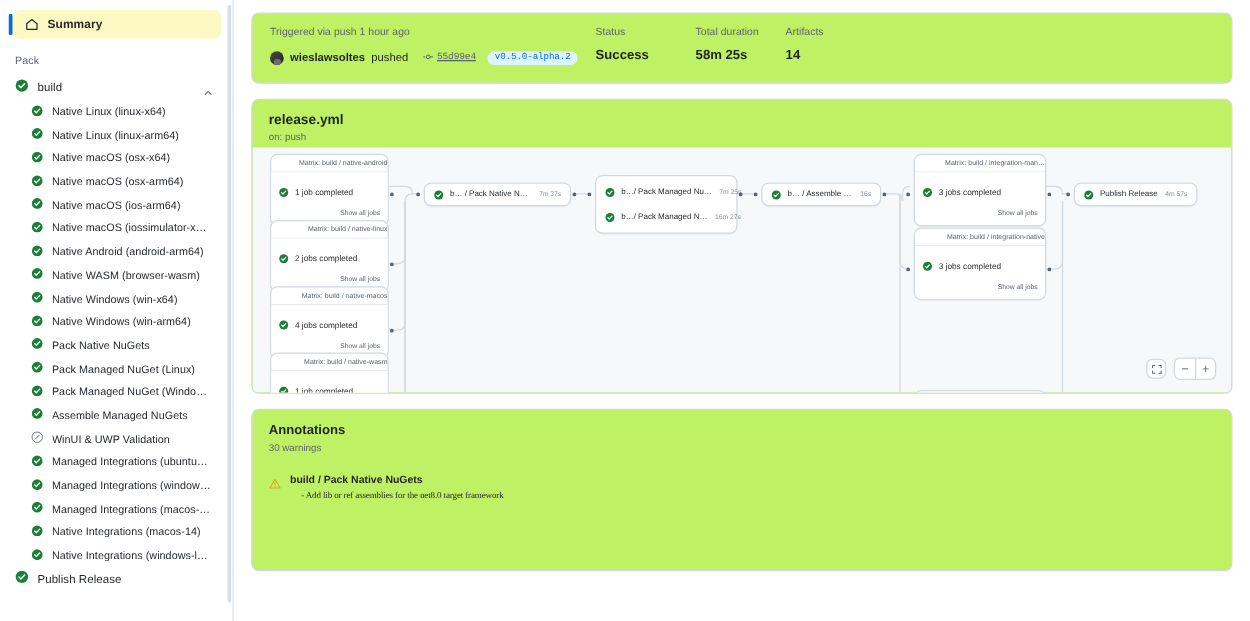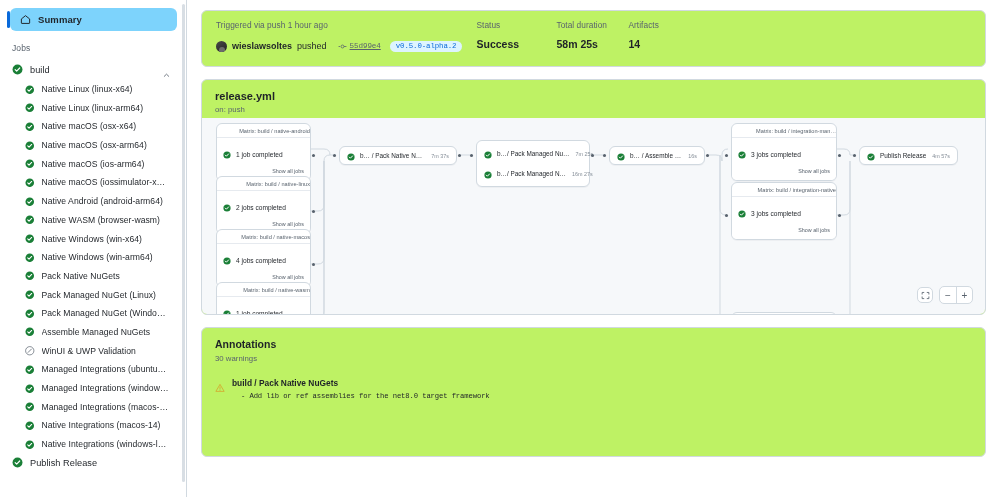--- a/index.html
+++ b/index.html
@@ -24,21 +24,21 @@
     overflow: hidden;
     flex: 0 0 187px;
   }
   .sidebar::after {
     content: ""; position: absolute; top: 0; right: 0;
     width: 1px; height: 497px; background: #d1d9e0;
   }
   .summary-row {
     display: flex; align-items: center; gap: 7px;
     height: 23px; border-radius: 6px;
-    background: #7dd3fc;
+    background: #fef9c3;
     padding: 0 8px 0 10px;
     position: relative;
     margin-bottom: 12px;
   }
   .summary-row::before {
     content: ""; position: absolute; left: -3px; top: 3px;
     width: 3px; height: 17px; border-radius: 6px; background: #0969da;
   }
   .summary-row .label { font-size: 9.5px; font-weight: 600; color: #1f2328; letter-spacing: .1px; }
   .home-icon svg { display: block; }
@@ -165,41 +165,41 @@
   .zpair .zb { width: 16px; height: 16px; display:flex; align-items:center; justify-content:center; color:#59636e; font-size:10px; }
   .zpair .zb + .zb { border-left: 1px solid #d1d9e0; }
 
   
   .anncard { padding: 10px 13px 12px 13px; height: 130px; }
   .ann-title { font-size: 10.5px; font-weight: 700; color: #1f2328; }
   .ann-sub { font-size: 7.8px; color: #59636e; margin-top: 4px; }
   .ann-item { display: flex; gap: 7px; margin-top: 15px; }
   .ann-body .ann-head { font-size: 8.4px; font-weight: 700; color: #1f2328; }
   .ann-body .ann-msg {
-    font-family: Liberation Mono, monospace; font-size: 7.2px;
+    font-family: Liberation Serif, serif; font-size: 7.2px;
     color: #1f2328; margin-top: 4px; margin-left: 9px; letter-spacing: -.1px; text-align: right;
   }
 </style>
 </head>
 <body>
 
 <div class="page">
 
   <aside class="sidebar">
 
     <div class="summary-row">
       <span class="home-icon">
         <svg width="11" height="11" viewBox="0 0 16 16" fill="none" stroke="#1f2328" stroke-width="1.4">
           <path d="M2 7.2 8 2.4l6 4.8V13a.7.7 0 0 1-.7.7H2.7A.7.7 0 0 1 2 13z"></path>
         </svg>
       </span>
       <span class="label">Summary</span>
     </div>
 
-    <div class="jobs-title">Jobs</div>
+    <div class="jobs-title">Pack</div>
 
     <ul class="job-list">
 
       <li class="job-row group">
         <span class="ico">
           <svg width="11" height="11" viewBox="0 0 16 16">
               <circle cx="8" cy="8" r="7.2" fill="#1a7f37"></circle>
               <path d="M4.6 8.2l2.2 2.2 4.4-4.6" stroke="#fff" stroke-width="1.7" fill="none" stroke-linecap="round" stroke-linejoin="round"></path>
             </svg>
         </span>

